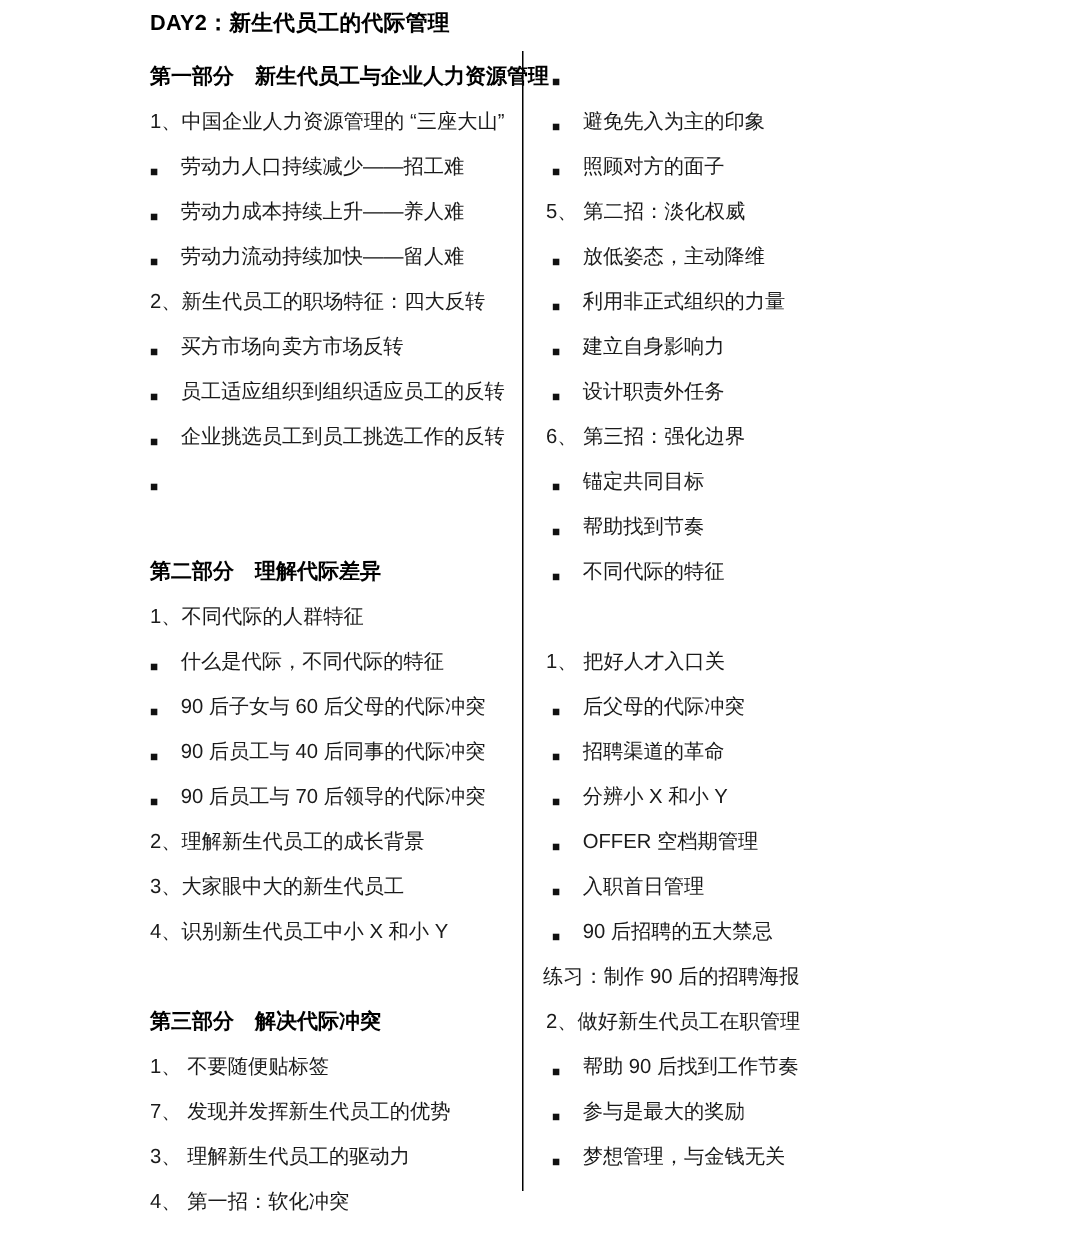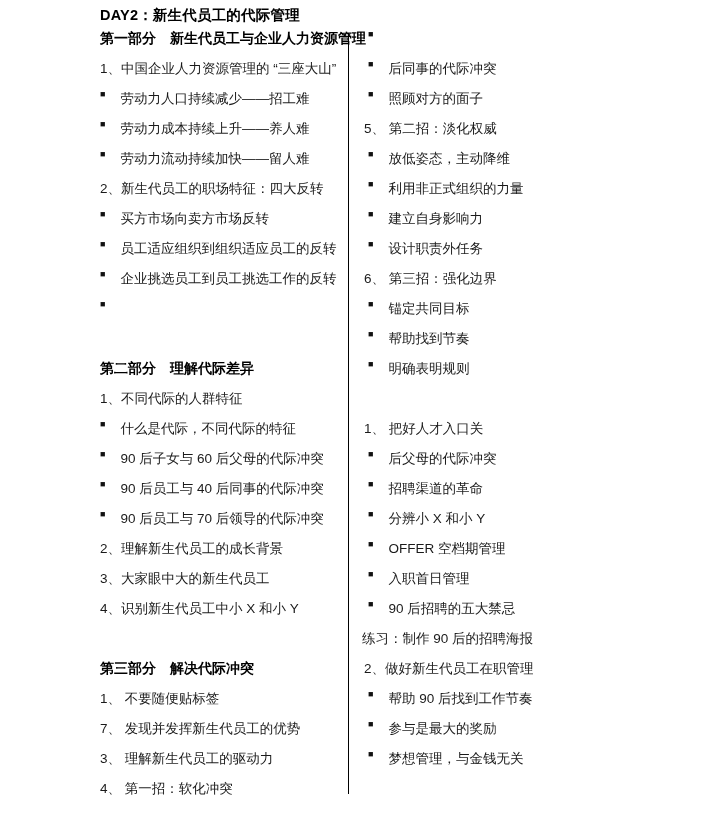--- a/index.html
+++ b/index.html
@@ -37,21 +37,21 @@
     position:absolute;
     left:348px;
     top:4px;
     width:1px;
     height:760px;
     background:#000000;
   }
   .row{
     height:30px;
     display:flex;
-    align-items:flex-start;
+    align-items:flex-end;
     font-size:13.5px;
     white-space:nowrap;
     color:#1a1a1a;
   }
   .row.heading{
     font-weight:bold;
     color:#000000;
     font-size:14px;
   }
   .row.spacer{height:30px;}
@@ -158,21 +158,21 @@
           <span class="txt">4、 第一招：软化冲突</span>
         </div>
       </div>
     <div class="divider"></div>
     <div class="col col-right" id="col-right">
         <div class="row bullet-row">
           <span class="bullet">■</span>
         </div>
         <div class="row bullet-row">
           <span class="bullet">■</span>
-          <span class="txt">后同事的代际冲突</span>
+          <span class="txt">避免先入为主的印象</span>
         </div>
         <div class="row bullet-row">
           <span class="bullet">■</span>
           <span class="txt">照顾对方的面子</span>
         </div>
         <div class="row numbered">
           <span class="txt">5、 第二招：淡化权威</span>
         </div>
         <div class="row bullet-row">
           <span class="bullet">■</span>
@@ -196,21 +196,21 @@
         <div class="row bullet-row">
           <span class="bullet">■</span>
           <span class="txt">锚定共同目标</span>
         </div>
         <div class="row bullet-row">
           <span class="bullet">■</span>
           <span class="txt">帮助找到节奏</span>
         </div>
         <div class="row bullet-row">
           <span class="bullet">■</span>
-          <span class="txt">明确表明规则</span>
+          <span class="txt">不同代际的特征</span>
         </div>
         <div class="row spacer"></div>
         <div class="row numbered">
           <span class="txt">1、 把好人才入口关</span>
         </div>
         <div class="row bullet-row">
           <span class="bullet">■</span>
           <span class="txt">后父母的代际冲突</span>
         </div>
         <div class="row bullet-row">

